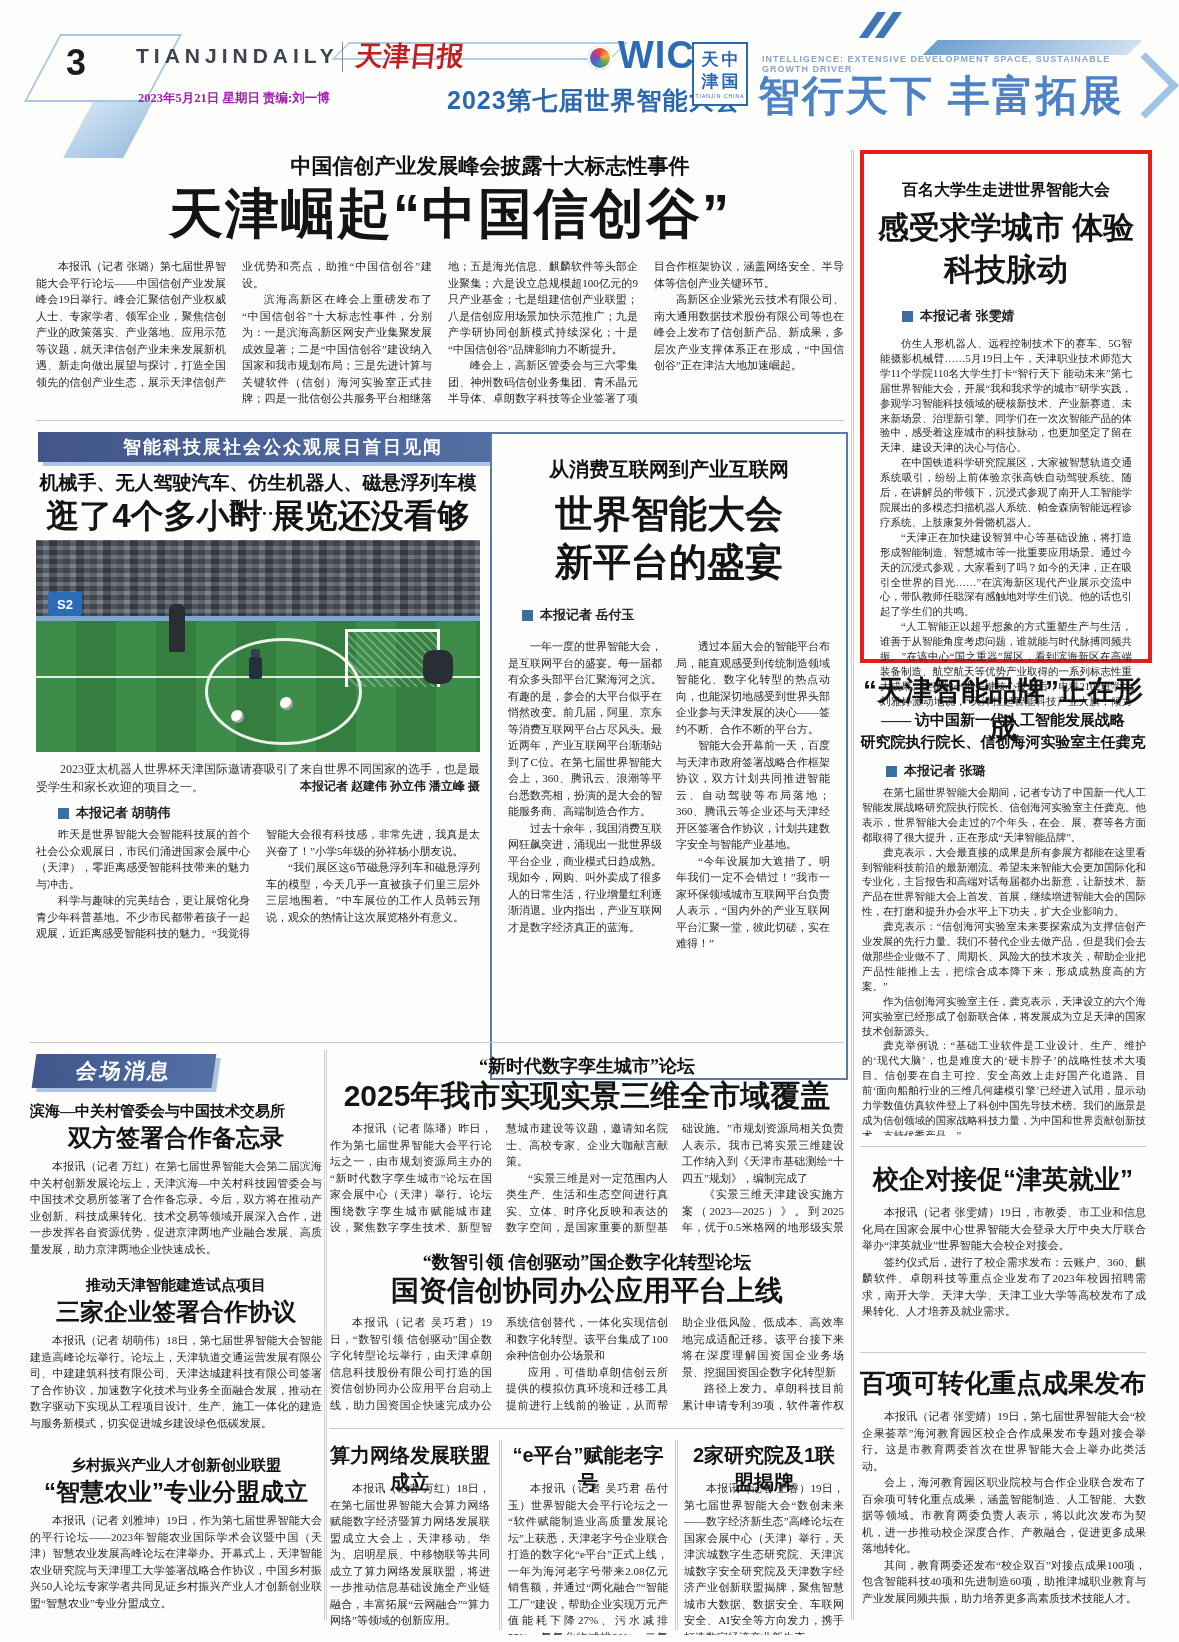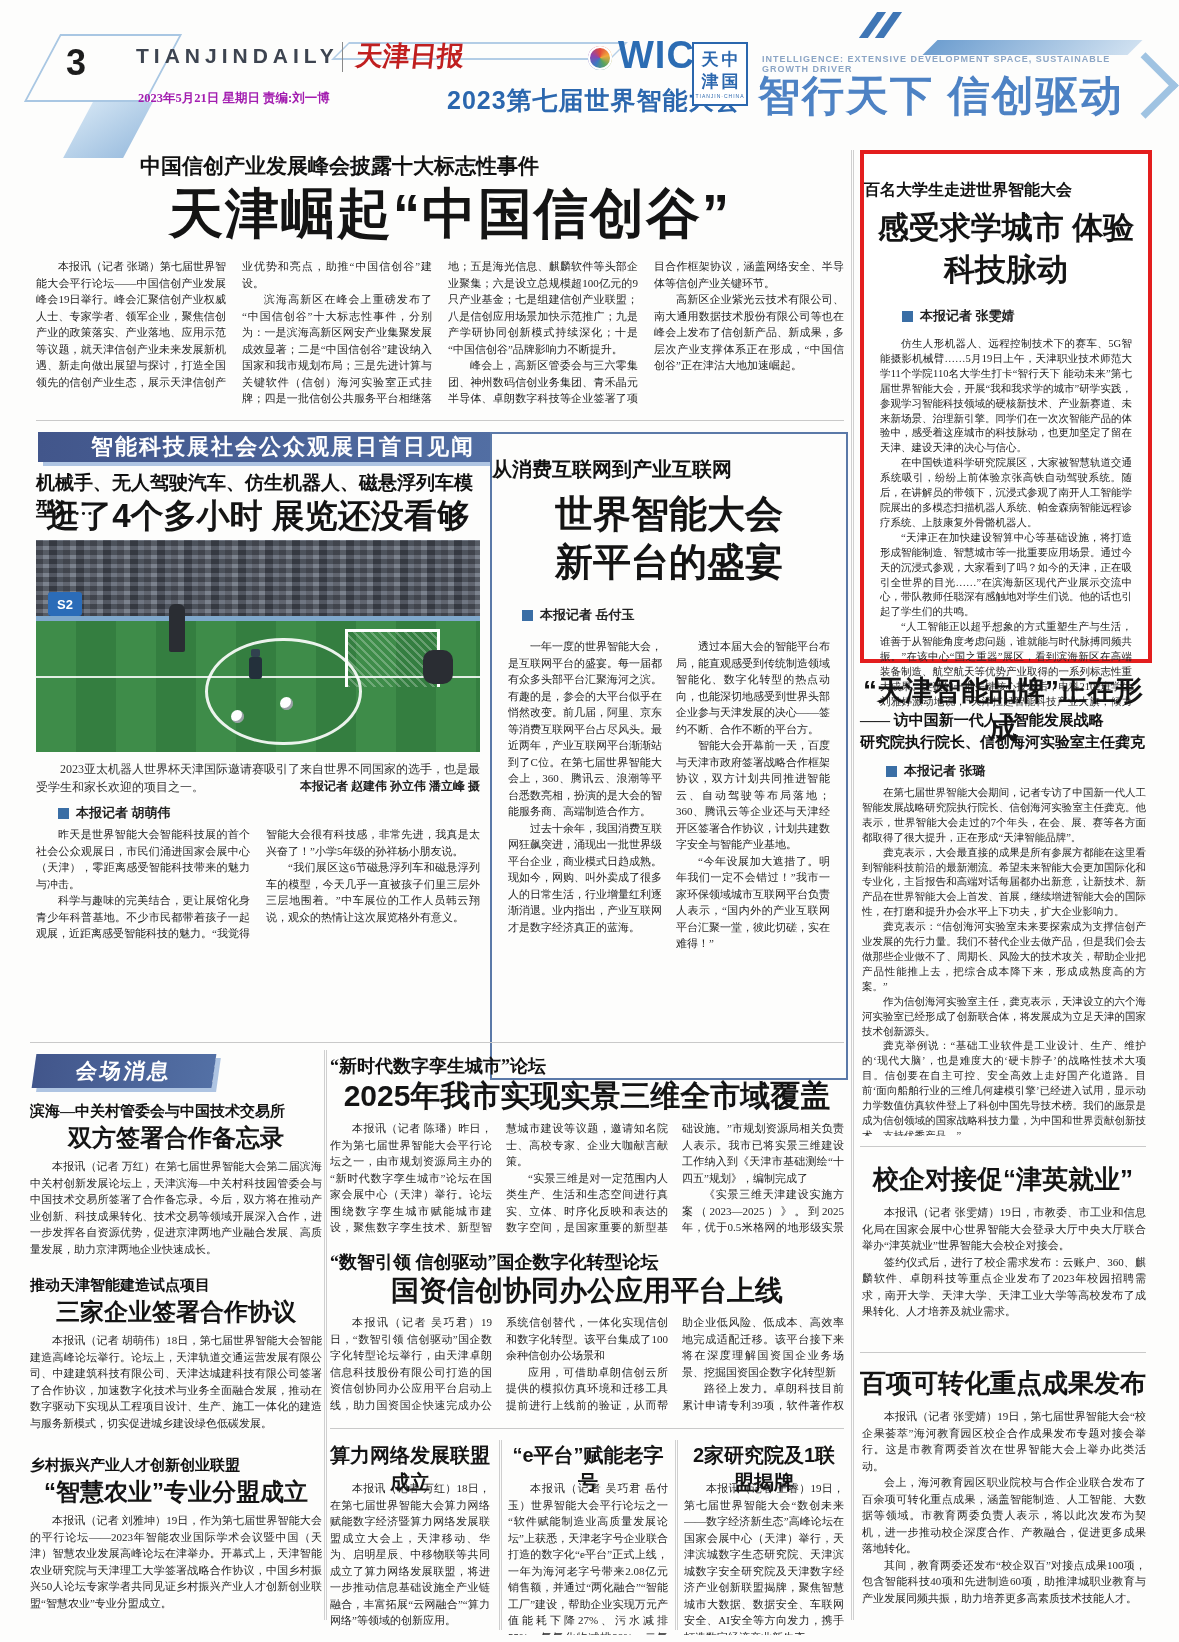--- a/index.html
+++ b/index.html
@@ -18,21 +18,21 @@
      box-shadow:0 0 0 2px #fff inset;}
   .event-title{font-size:25px;font-weight:bold;color:#2b67ae;letter-spacing:1px;}
   .badge{width:52px;height:60px;border:2px solid #2b67ae;display:flex;flex-wrap:wrap;align-content:center;
      justify-content:center;background:#fff;}
   .badge span{width:20px;height:22px;font-size:17px;line-height:22px;font-weight:bold;color:#2b67ae;text-align:center;}
   .badge small{width:100%;text-align:center;font-size:5px;color:#2b67ae;letter-spacing:1px;}
   .slogan-en{font-size:9px;color:#8ba5c5;letter-spacing:1px;font-weight:bold;}
   .slogan-cn{font-size:42px;font-weight:900;color:#4d82c4;letter-spacing:2px;}
   .deco{position:absolute;}
   
-  .kicker{font-weight:bold;color:#111;text-align:left;}
+  .kicker{font-weight:bold;color:#111;text-align:center;}
   .headline{font-weight:bold;color:#141414;text-align:center;font-family:"Liberation Sans",sans-serif;}
   .byline{display:flex;align-items:center;gap:7px;font-size:13px;font-weight:bold;color:#222;
           font-family:"Liberation Sans",sans-serif;}
   .byline .sq{width:11px;height:11px;background:#3a6ea5;flex:0 0 auto;}
   .body-text{font-size:11px;line-height:1.5;text-align:justify;color:#252525;overflow:hidden;}
   .body-text p{margin:0;text-indent:2em;}
   .banner{background:linear-gradient(90deg,#42568b,#5370a5);color:#fff;font-weight:bold;
           font-family:"Liberation Sans",sans-serif;display:flex;align-items:center;justify-content:center;
           box-shadow:5px 4px 0 0 #aec4e2;}
   .hrule{border-top:1px solid #c9c9c9;}
@@ -91,21 +91,21 @@
 
   <div class="abs badge sans" style="left:692px;top:42px;">
     <span>天</span>
     <span>中</span>
     <span>津</span>
     <span>国</span>
     <small>TIANJIN·CHINA</small>
   </div>
 
   <div class="abs slogan-en sans" style="left:762px;top:54px;width:360px;">INTELLIGENCE: EXTENSIVE DEVELOPMENT SPACE, SUSTAINABLE GROWTH DRIVER</div>
-  <div class="abs slogan-cn sans" style="left:758px;top:68px;">智行天下 信创驱动</div>
+  <div class="abs slogan-cn sans" style="left:758px;top:68px;">智行天下 丰富拓展</div>
 
   <div class="abs kicker" style="left:140px;top:152px;width:700px;font-size:21px;">中国信创产业发展峰会披露十大标志性事件</div>
   <div class="abs headline" style="left:60px;top:178px;width:780px;font-size:54px;letter-spacing:2px;">天津崛起“中国信创谷”</div>
   <div class="abs body-text" style="left:36px;top:258px;width:808px;height:152px;column-count:4;column-gap:16px;">
       <p>本报讯（记者 张璐）第七届世界智能大会平行论坛——中国信创产业发展峰会19日举行。峰会汇聚信创产业权威人士、专家学者、领军企业，聚焦信创产业的政策落实、产业落地、应用示范等议题，就天津信创产业未来发展新机遇、新走向做出展望与探讨，打造全国领先的信创产业生态，展示天津信创产业优势和亮点，助推“中国信创谷”建设。</p>
       <p>滨海高新区在峰会上重磅发布了“中国信创谷”十大标志性事件，分别为：一是滨海高新区网安产业集聚发展成效显著；二是“中国信创谷”建设纳入国家和我市规划布局；三是先进计算与关键软件（信创）海河实验室正式挂牌；四是一批信创公共服务平台相继落地；五是海光信息、麒麟软件等头部企业聚集；六是设立总规模超100亿元的9只产业基金；七是组建信创产业联盟；八是信创应用场景加快示范推广；九是产学研协同创新模式持续深化；十是“中国信创谷”品牌影响力不断提升。</p>
       <p>峰会上，高新区管委会与三六零集团、神州数码信创业务集团、青禾晶元半导体、卓朗数字科技等企业签署了项目合作框架协议，涵盖网络安全、半导体等信创产业关键环节。</p>
       <p>高新区企业紫光云技术有限公司、南大通用数据技术股份有限公司等也在峰会上发布了信创新产品、新成果，多层次产业支撑体系正在形成，“中国信创谷”正在津沽大地加速崛起。</p>
     </div>
 
@@ -121,21 +121,21 @@
         <p>在中国铁道科学研究院展区，大家被智慧轨道交通系统吸引，纷纷上前体验京张高铁自动驾驶系统。随后，在讲解员的带领下，沉浸式参观了南开人工智能学院展出的多模态扫描机器人系统、帕金森病智能远程诊疗系统、上肢康复外骨骼机器人。</p>
         <p>“天津正在加快建设智算中心等基础设施，将打造形成智能制造、智慧城市等一批重要应用场景。通过今天的沉浸式参观，大家看到了吗？如今的天津，正在吸引全世界的目光……”在滨海新区现代产业展示交流中心，带队教师任聪深有感触地对学生们说。他的话也引起了学生们的共鸣。</p>
         <p>“人工智能正以超乎想象的方式重塑生产与生活，谁善于从智能角度考虑问题，谁就能与时代脉搏同频共振。”在该中心“国之重器”展区，看到滨海新区在高端装备制造、航空航天等优势产业取得的一系列标志性重大成果、突破的一批关键核心技术后，电科2102班学生刘雅婷激动地说，“天津扛起智能科技产业大旗，倾力打造人工智能先锋之城，就是在以行动之坚推动发展之变。这就是我们求学的、热爱的城市——天津。”</p>
       </div>
   </div>
 
   <div class="abs hrule" style="left:36px;top:420px;width:808px;"></div>
 
   <div class="abs vsep" style="left:851px;top:150px;height:1470px;"></div>
 
-  <div class="abs banner" style="left:38px;top:432px;width:490px;height:30px;font-size:22px;letter-spacing:2px;">
+  <div class="abs banner" style="left:38px;top:432px;width:490px;height:30px;font-size:18px;letter-spacing:2px;">
     <span>智能科技展社会公众观展日首日见闻</span>
   </div>
   <div class="abs kicker" style="left:36px;top:470px;width:444px;font-size:19px;">机械手、无人驾驶汽车、仿生机器人、磁悬浮列车模型……</div>
   <div class="abs headline" style="left:36px;top:494px;width:444px;font-size:33px;">逛了4个多小时 展览还没看够</div>
 
   <div class="abs photo" style="left:36px;top:540px;width:444px;height:212px;">
     <div class="crowd"></div>
     <div class="rail"></div>
     <div class="field"></div>
     <div class="circle"></div>

